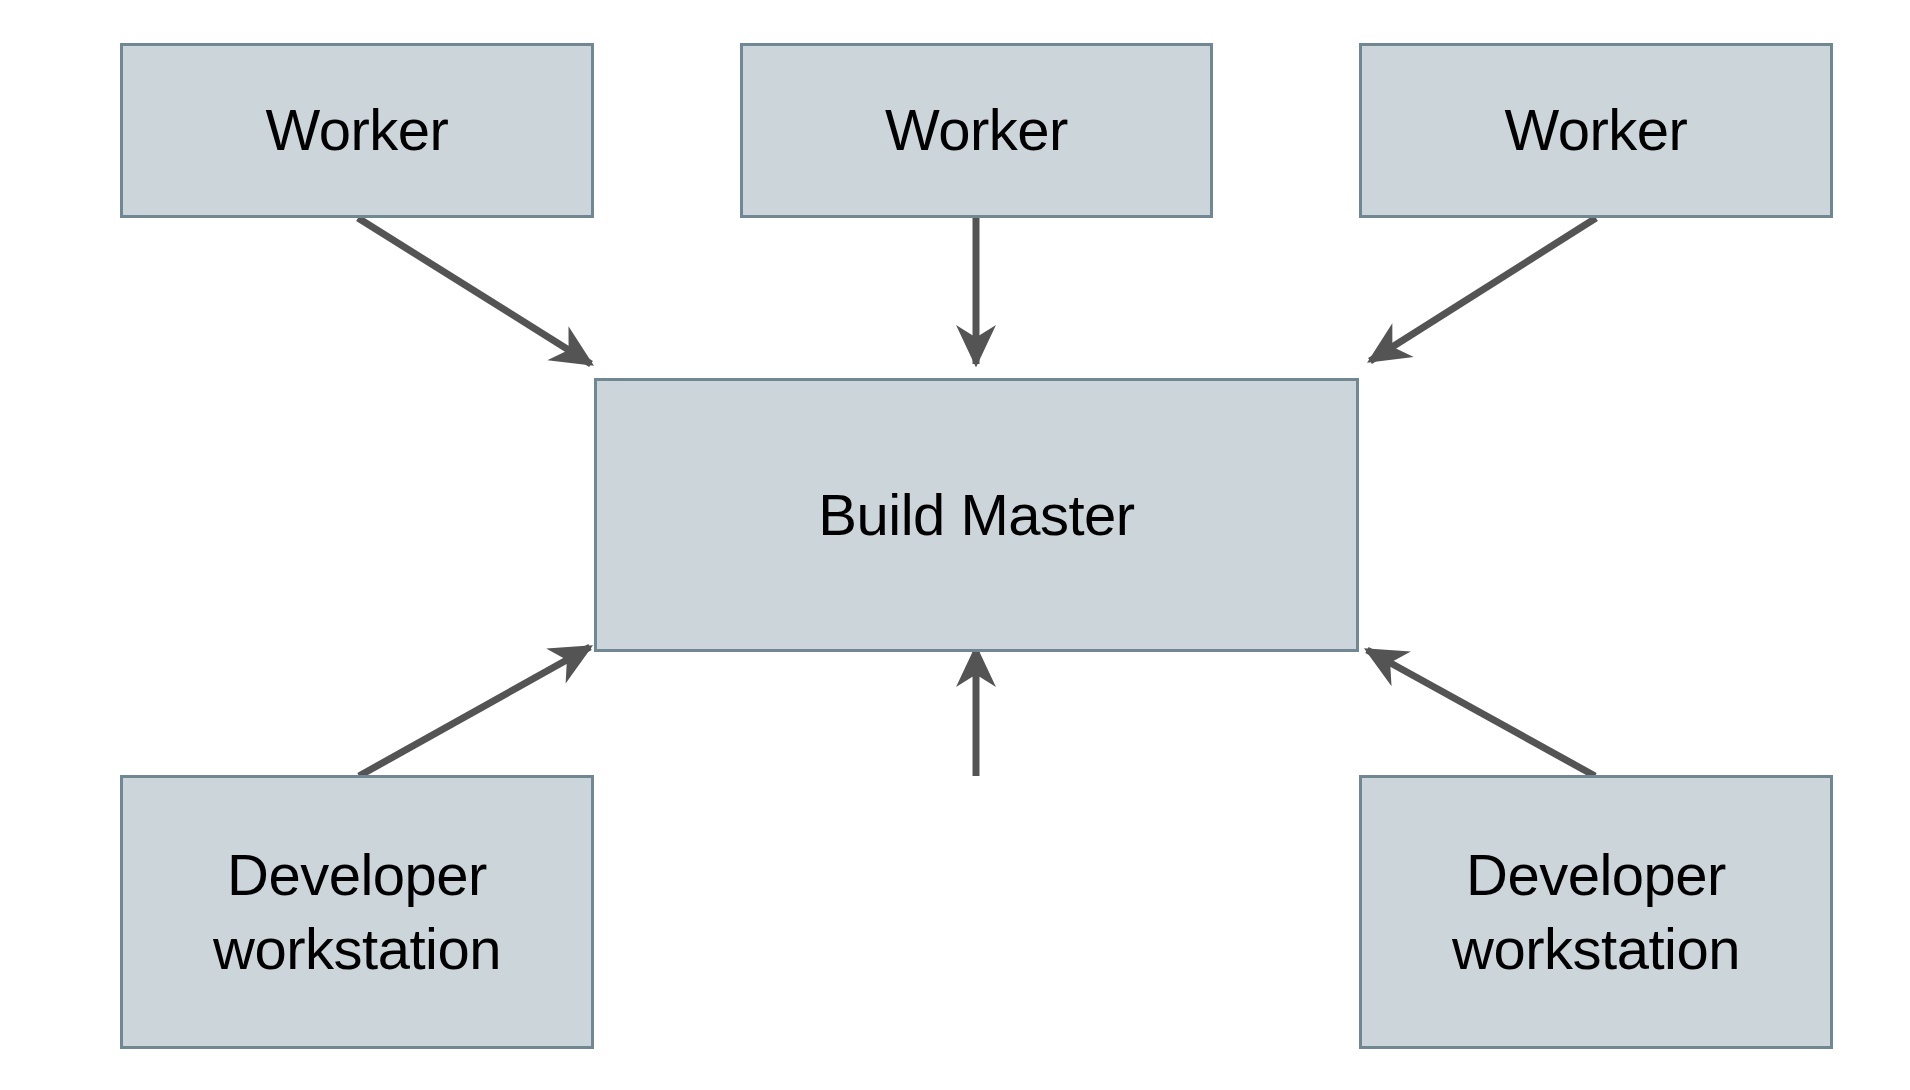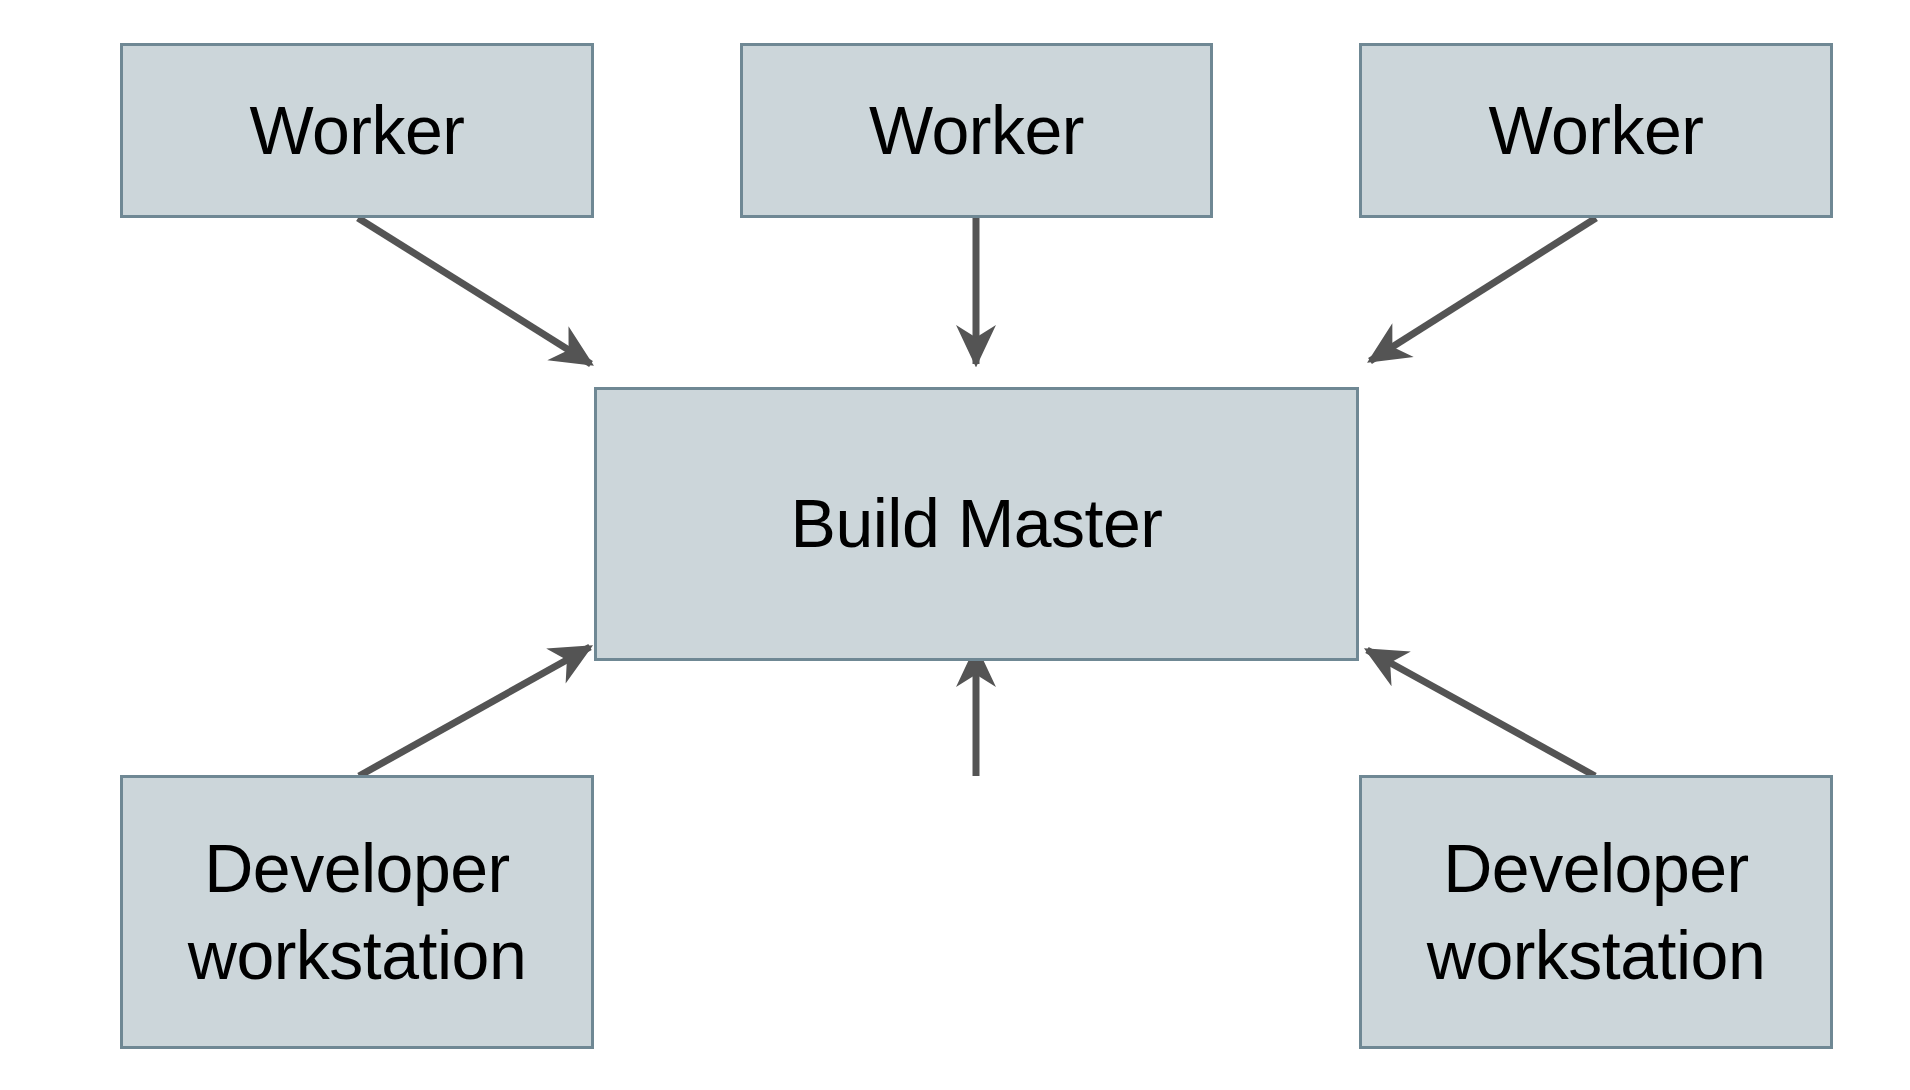--- a/index.html
+++ b/index.html
@@ -33,32 +33,32 @@
     box-sizing: border-box;
     background: #ccd6da;
     border: 3px solid #6f8894;
     display: flex;
     align-items: center;
     justify-content: center;
     text-align: center;
   }
   .node-label {
     color: #000000;
-    font-size: 68px;
+    font-size: 58px;
     font-weight: 400;
     line-height: 1.28;
     letter-spacing: -0.5px;
     white-space: pre-line;
   }
   
   .node-worker-1 { left: 120px; top: 43px;  width: 474px; height: 175px; }
   .node-worker-2 { left: 740px; top: 43px;  width: 473px; height: 175px; }
   .node-worker-3 { left: 1359px; top: 43px; width: 474px; height: 175px; }
   
-  .node-build-master { left: 594px; top: 387px; width: 765px; height: 274px; }
+  .node-build-master { left: 594px; top: 378px; width: 765px; height: 274px; }
   
   .node-dev-left  { left: 120px;  top: 775px; width: 474px; height: 274px; }
   .node-ci-server { left: 740px;  top: 775px; width: 473px; height: 274px; }
   .node-dev-right { left: 1359px; top: 775px; width: 474px; height: 274px; }
 </style>
 </head>
 <body>
 
 <div id="diagram-canvas">
 

